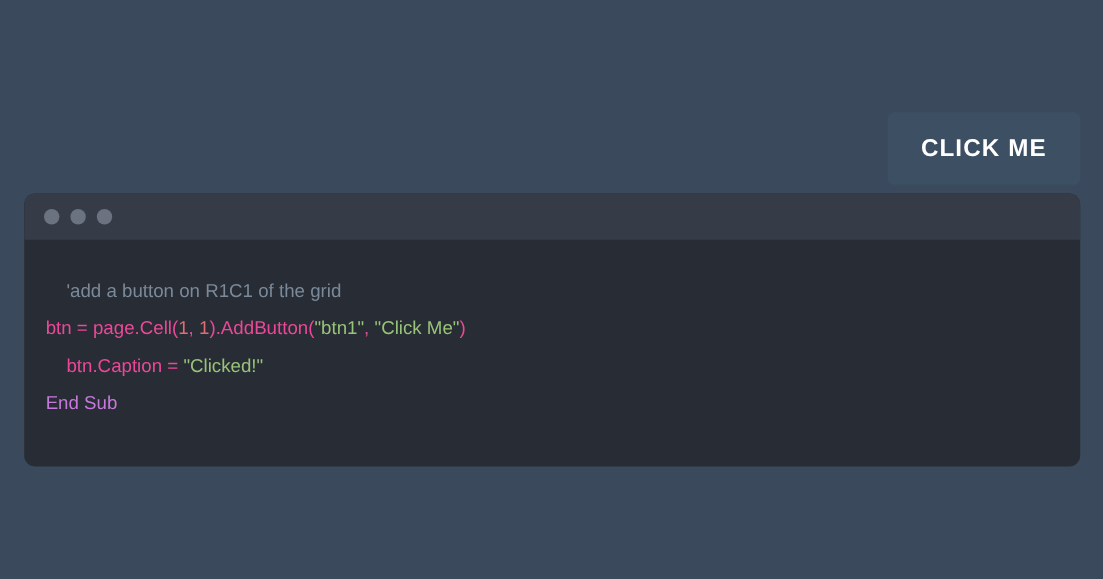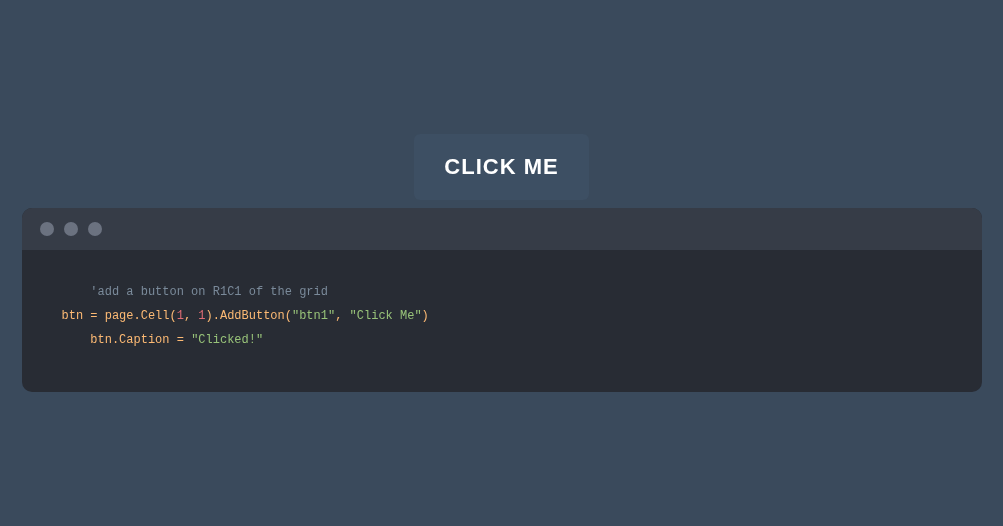--- a/index.html
+++ b/index.html
@@ -17,21 +17,21 @@
       align-items: center;
       justify-content: center;
       padding: 20px;
       font-family: Arial, sans-serif;
     }
 
     .outer-container {
       width: 960px;
       display: flex;
       flex-direction: column;
-      align-items: center;
+      align-items: flex-end;
       gap: 0;
     }
 
     .click-me-button {
       background-color: #3d4f63;
       color: #ffffff;
       font-size: 22px;
       font-weight: bold;
       border: none;
       border-radius: 6px;
@@ -57,37 +57,37 @@
     }
 
     .dot {
       width: 14px;
       height: 14px;
       border-radius: 50%;
       background-color: #6b7280;
     }
 
     .code-body {
-      padding: 30px 40px 40px 40px;
-      font-family: Liberation Mono, monospace;
-      font-size: 12px;
+      padding: 30px 40px 40px 20px;
+      font-family: Liberation Sans, sans-serif;
+      font-size: 17px;
       line-height: 2;
     }
 
     .line {
       display: block;
       white-space: pre;
     }
 
     .comment {
       color: #7a8a9a;
     }
 
     .default-text {
-      color: #fdba74;
+      color: #ec4899;
     }
 
     .keyword {
       color: #c678dd;
     }
 
     .string {
       color: #98c379;
     }
 
@@ -110,15 +110,16 @@
     <div class="code-body">
 
       <span class="line comment">    'add a button on R1C1 of the grid</span>
 
       <span class="line"><span class="default-text">btn = page.Cell(</span><span class="number">1</span><span class="default-text">, </span><span class="number">1</span><span class="default-text">).AddButton(</span><span class="string">"btn1"</span><span class="default-text">, </span><span class="string">"Click Me"</span><span class="default-text">)</span></span>
 
 
 
       <span class="line"><span class="default-text">    btn.Caption = </span><span class="string">"Clicked!"</span></span>
 
+      <span class="line"><span class="keyword">End Sub</span></span>
     </div>
   </div>
 </div>
 
 </body></html>

